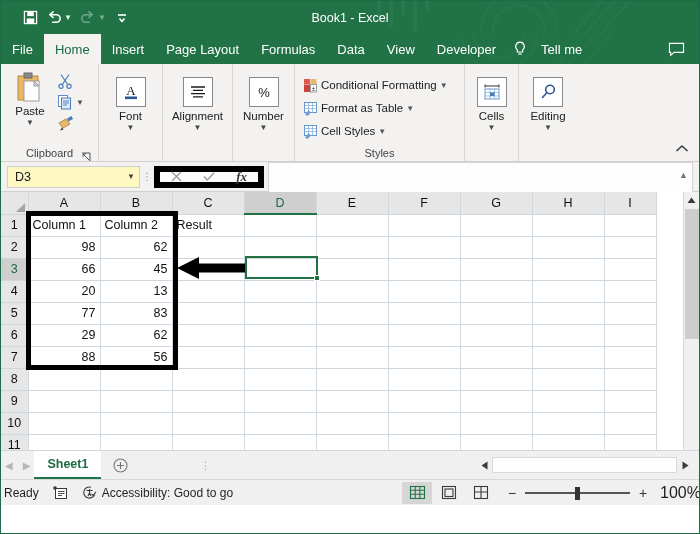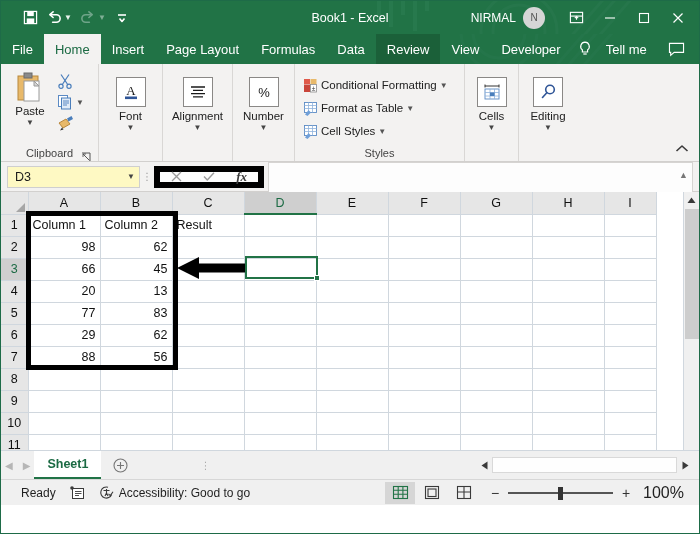--- a/index.html
+++ b/index.html
@@ -261,21 +261,21 @@
   .hscroll-wrap { flex: 1; display: flex; align-items: center; justify-content: flex-end; padding-right: 6px; }
   .hs-btn { width: 16px; height: 16px; background: #f0f0f0; display:flex; align-items:center; justify-content:center; color:#3a3a3a; }
   .hs-track { width: 185px; height: 16px; background: #fefefe; border: 1px solid #d9d9d9; }
 
   
   .statusbar {
     height: 26px; background: #f0f0f0;
     border-top: 1px solid #d7d7d7;
     display: flex; align-items: center;
     font-size: 12px; color: #1f1f1f;
-    padding: 0 20px;
+    padding: 0 3px;
   }
   .sb-item { display: flex; align-items: center; gap: 5px; margin-right: 14px; }
   .sb-right { margin-left: auto; display: flex; align-items: center; gap: 2px; }
   .viewbtn { width: 30px; height: 22px; display:flex; align-items:center; justify-content:center; }
   .viewbtn.active { background: #d6d6d6; }
   .zoomctl { display: flex; align-items: center; gap: 7px; margin-left: 8px; }
   .zoom-minus, .zoom-plus { font-size: 14px; color: #333; width: 12px; text-align: center; }
   .zoom-slider { position: relative; width: 105px; height: 14px; }
   .zoom-line { position: absolute; top: 6px; left: 0; width: 105px; height: 2px; background: #555; }
   .zoom-thumb { position: absolute; top: 1px; left: 50px; width: 5px; height: 13px; background: #333; }
@@ -329,65 +329,38 @@
       <div class="qat-btn" title="Customize Quick Access Toolbar">
         <svg width="14" height="14" viewBox="0 0 14 14" fill="none" stroke="#ffffff" stroke-width="1.6">
           <path d="M3 4 H11"></path>
             <path d="M4.5 7.5 L7 10.5 L9.5 7.5" stroke-linejoin="round"></path>
         </svg>
       </div>
     </div>
 
     <div class="title-text">Book1  -  Excel</div>
 
-    <div class="title-right">
-      <span class="acct-name">NIRMAL</span>
-      <span class="avatar">N</span>
-      <div class="ribbon-display-btn">
-        <svg width="15" height="15" viewBox="0 0 16 16" fill="none" stroke="#ffffff" stroke-width="1.2">
-          <rect x="1.5" y="2.5" width="13" height="11"></rect>
-          <path d="M1.5 6.5 H14.5"></path>
-          <path d="M8 10.5 L8 7.2 M6.2 8.7 L8 6.9 L9.8 8.7" stroke-linejoin="round"></path>
-        </svg>
-      </div>
-      <div class="win-btn">
-        <svg width="12" height="12" viewBox="0 0 12 12" stroke="#ffffff" stroke-width="1.1">
-            <path d="M1 6 H11"></path>
-          </svg>
-      </div>
-      <div class="win-btn">
-        <svg width="12" height="12" viewBox="0 0 12 12" fill="none" stroke="#ffffff" stroke-width="1.1">
-            <rect x="1.5" y="1.5" width="9" height="9"></rect>
-          </svg>
-      </div>
-      <div class="win-btn">
-        <svg width="12" height="12" viewBox="0 0 12 12" stroke="#ffffff" stroke-width="1.2">
-            <path d="M1.5 1.5 L10.5 10.5 M10.5 1.5 L1.5 10.5"></path>
-          </svg>
-      </div>
-    </div>
   </div>
 
   <div class="tabstrip">
     <svg class="tabstrip-deco" viewBox="0 0 340 30">
       <g stroke="#2b7a51" stroke-width="3" fill="none">
         <circle cx="140" cy="-2" r="26"></circle>
           <circle cx="140" cy="-2" r="38"></circle>
         <path d="M195 34 L237 -14"></path>
           <path d="M207 34 L249 -14"></path>
           <path d="M219 38 L261 -10"></path>
       </g>
     </svg>
     <div class="tab">File</div>
     <div class="tab active">Home</div>
     <div class="tab">Insert</div>
     <div class="tab">Page Layout</div>
     <div class="tab">Formulas</div>
     <div class="tab">Data</div>
-    <div class="tab hover">Review</div>
     <div class="tab">View</div>
     <div class="tab">Developer</div>
     <div class="tellme-lamp">
       <svg width="14" height="16" viewBox="0 0 14 16" fill="none" stroke="#ffffff" stroke-width="1.2">
         <path d="M7 1.2 a4.3 4.3 0 0 0 -2.6 7.7 V11 h5.2 V8.9 A4.3 4.3 0 0 0 7 1.2 z"></path>
         <path d="M5.3 13 h3.4"></path>
       </svg>
     </div>
     <div class="tab">Tell me</div>
     <div class="tab-comment">

